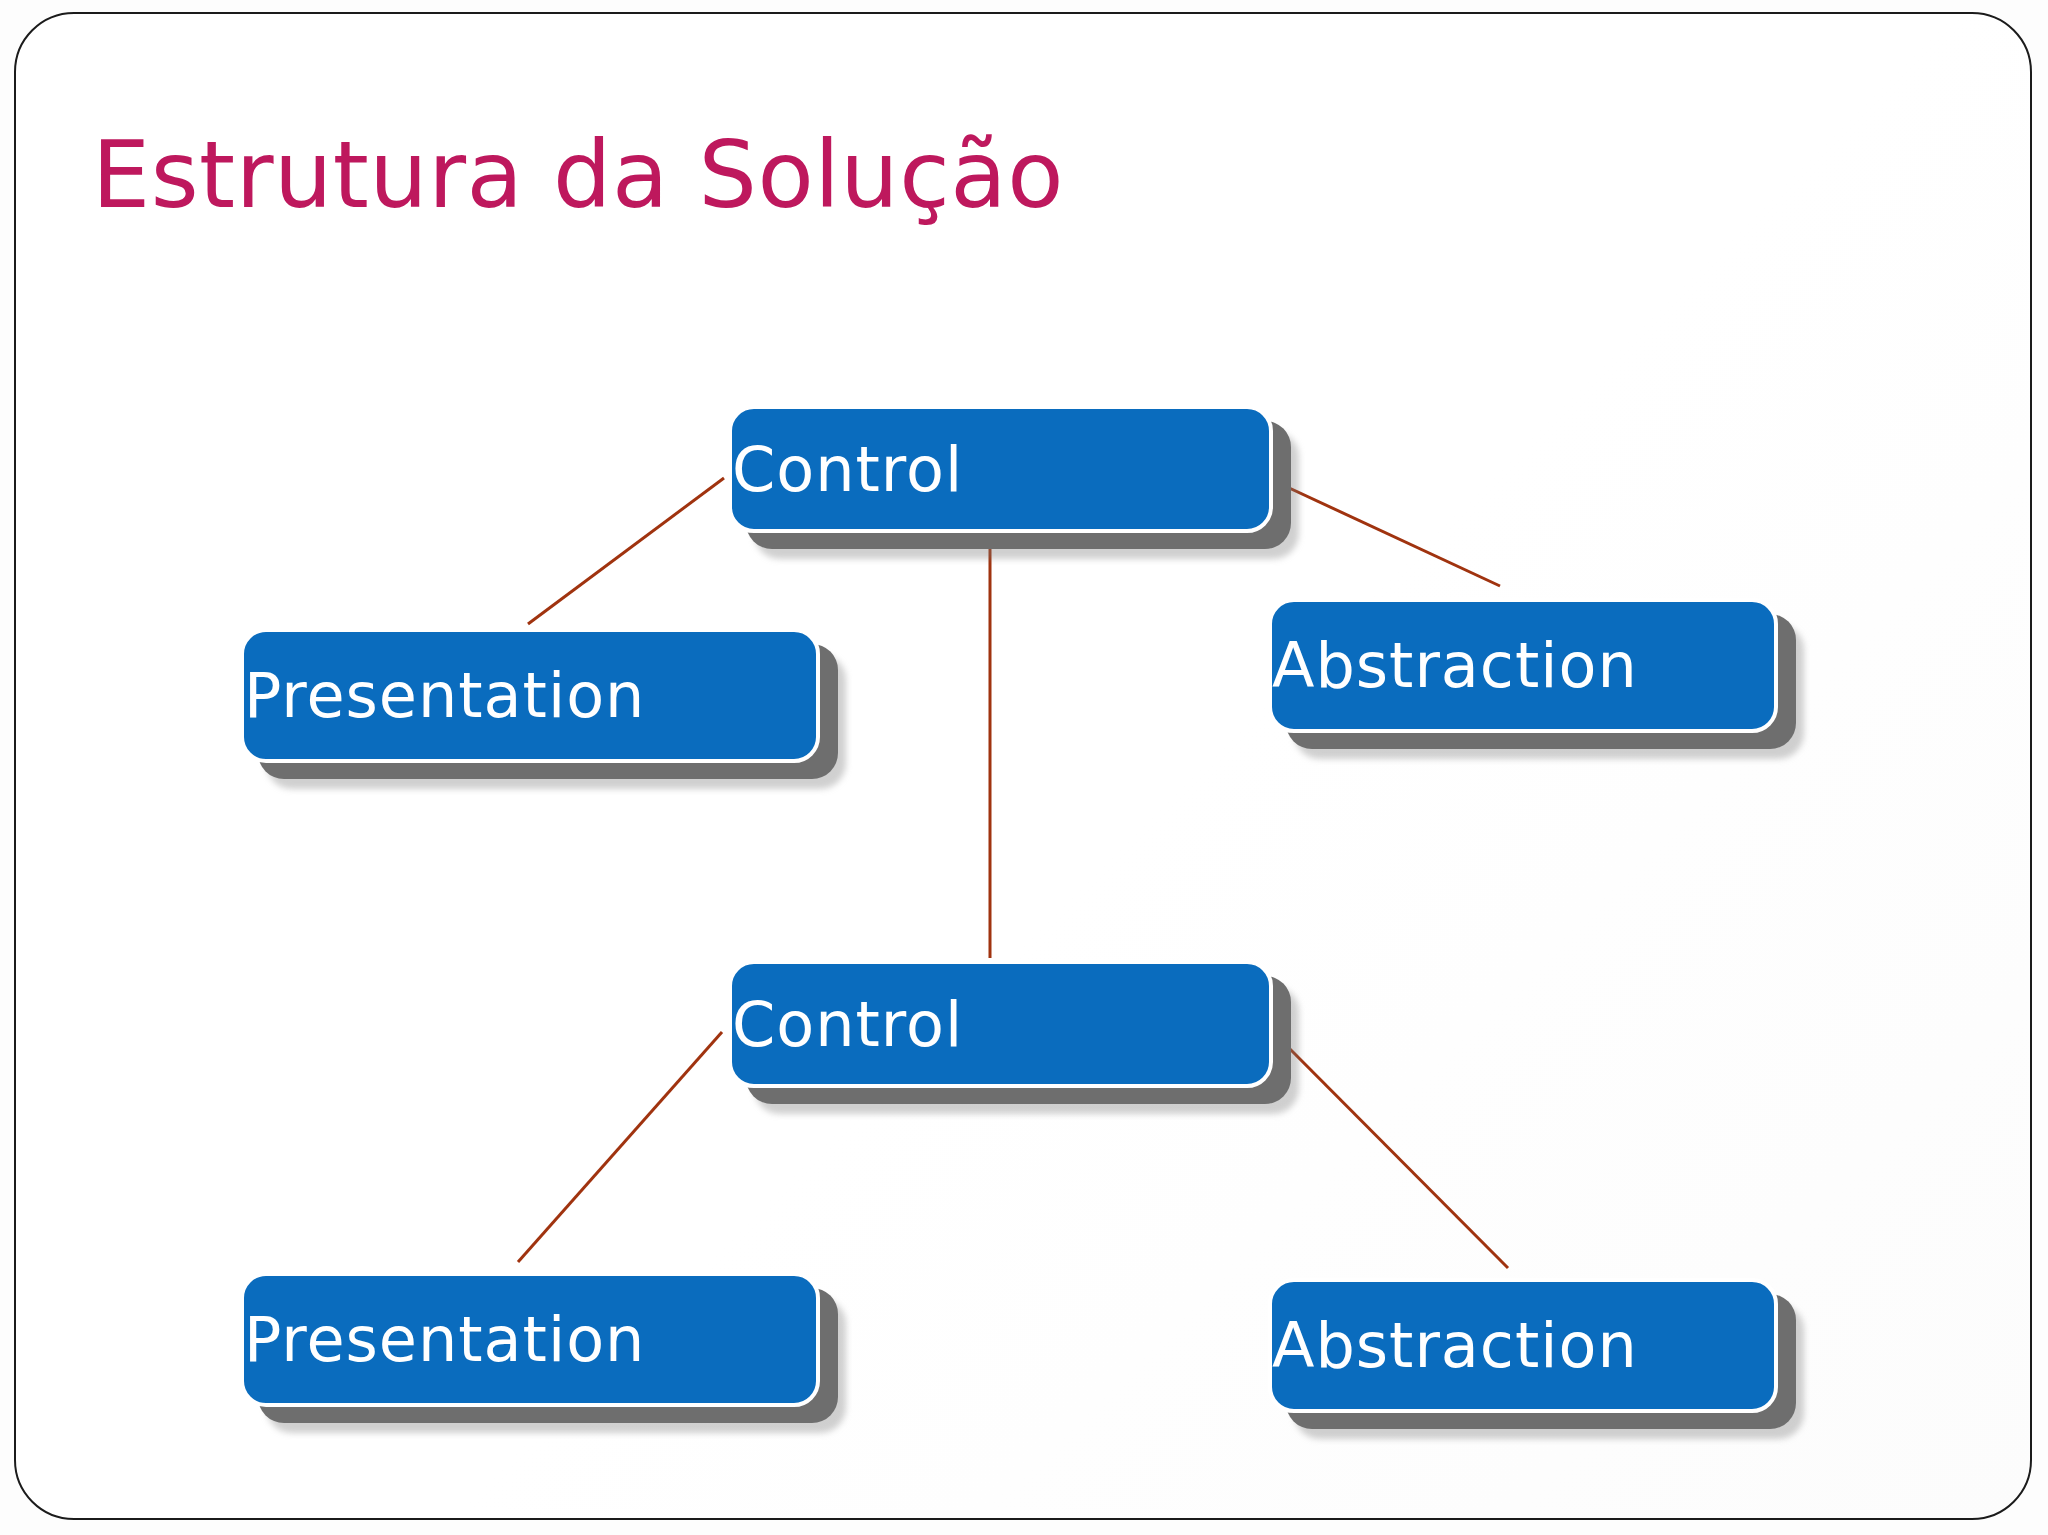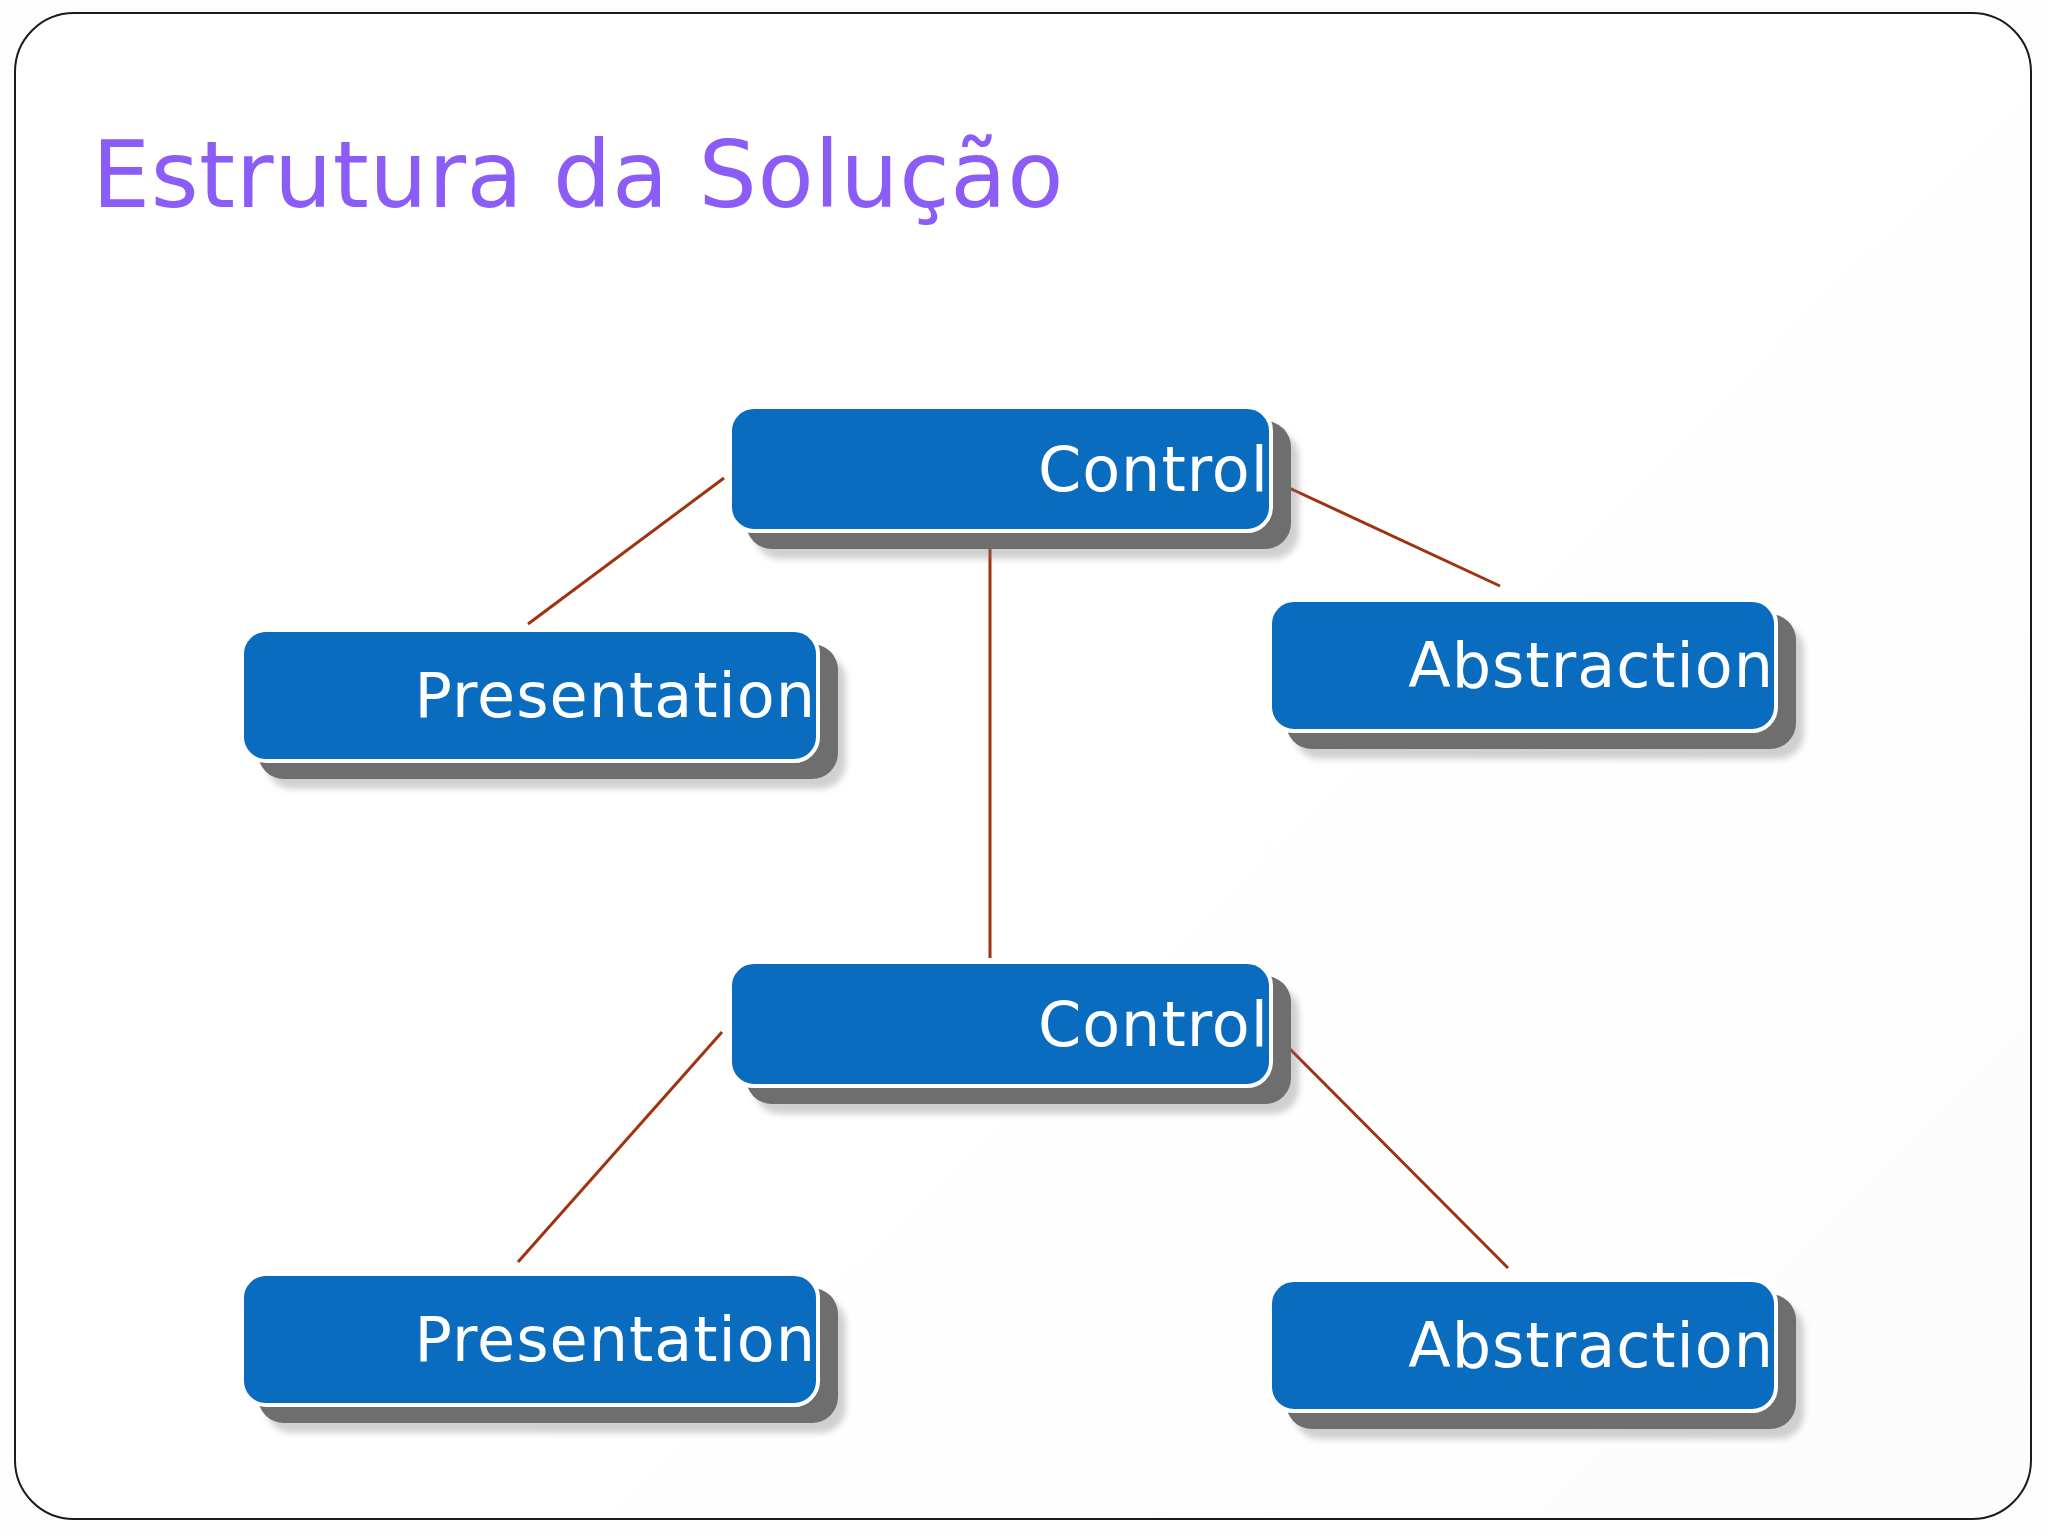--- a/index.html
+++ b/index.html
@@ -30,21 +30,21 @@
     background: linear-gradient(135deg, #ffffff 0%, #ffffff 55%, #fcfcfc 100%);
   }
   .slide-title {
     position: absolute;
     left: 92px;
     top: 128px;
     font-family: "DejaVu Sans", sans-serif;
     font-size: 92px;
     line-height: 1.05;
     font-weight: 400;
-    color: #8b5cf6;
+    color: #be185d;
     letter-spacing: 0.5px;
     white-space: nowrap;
   }
 
   
   .connector-layer {
     position: absolute;
     left: 0;
     top: 0;
     width: 2048px;
@@ -80,21 +80,21 @@
     left: 0;
     top: 0;
     width: 100%;
     height: 100%;
     border-radius: 26px;
     background: #0a6cbe;
     border: 4px solid #ffffff;
     box-sizing: border-box;
     display: flex;
     align-items: center;
-    justify-content: flex-end;
+    justify-content: flex-start;
   }
   .node .node-label {
     font-family: "DejaVu Sans", sans-serif;
     font-size: 62px;
     font-weight: 400;
     color: #ffffff;
     letter-spacing: 1px;
     white-space: nowrap;
   }
 </style>

